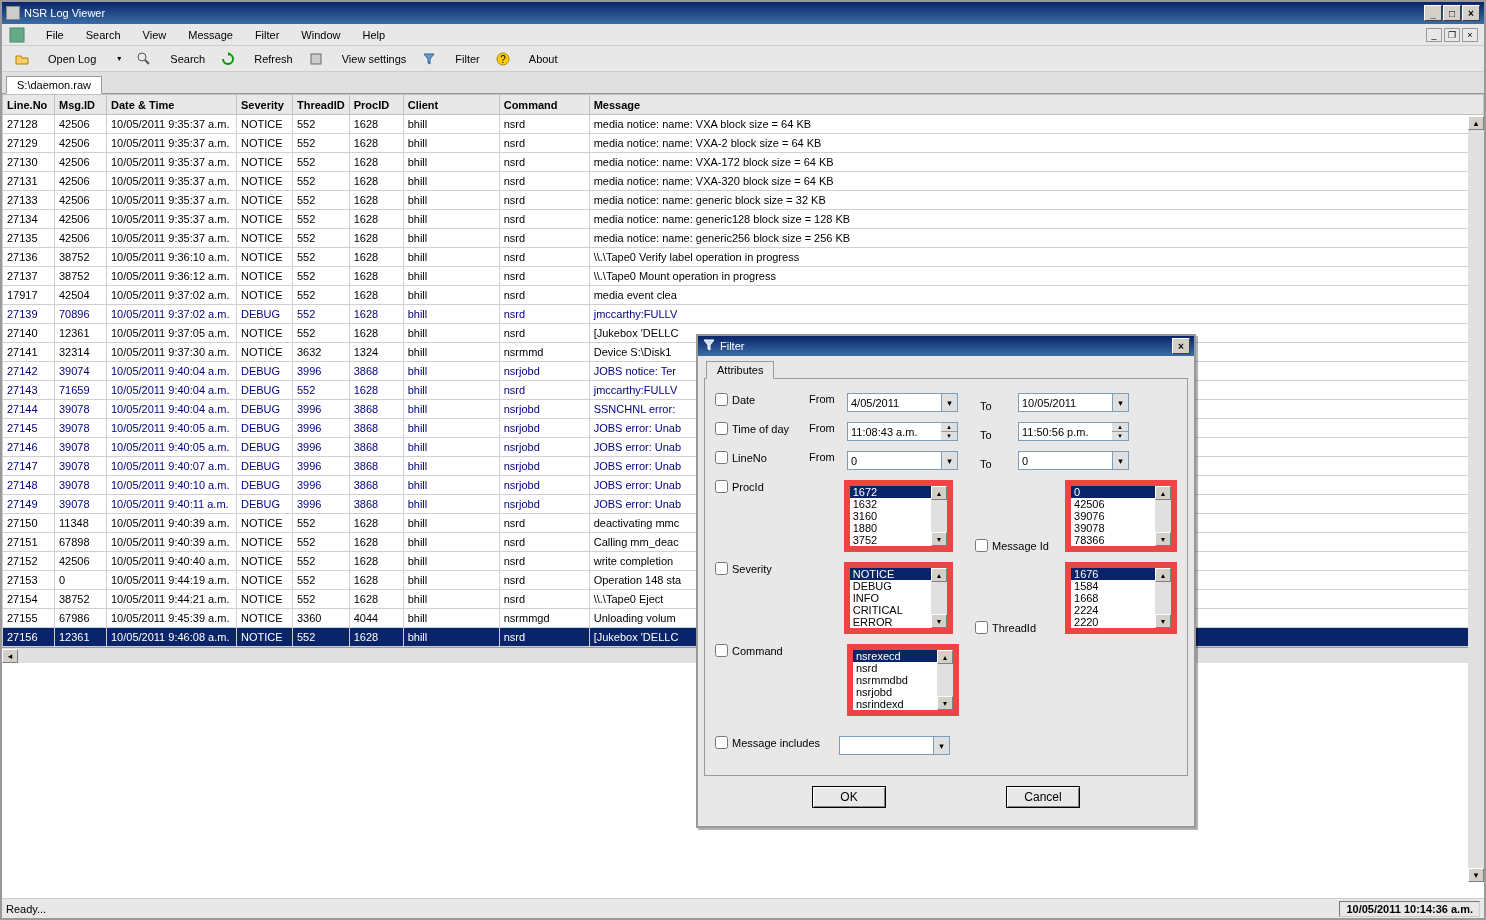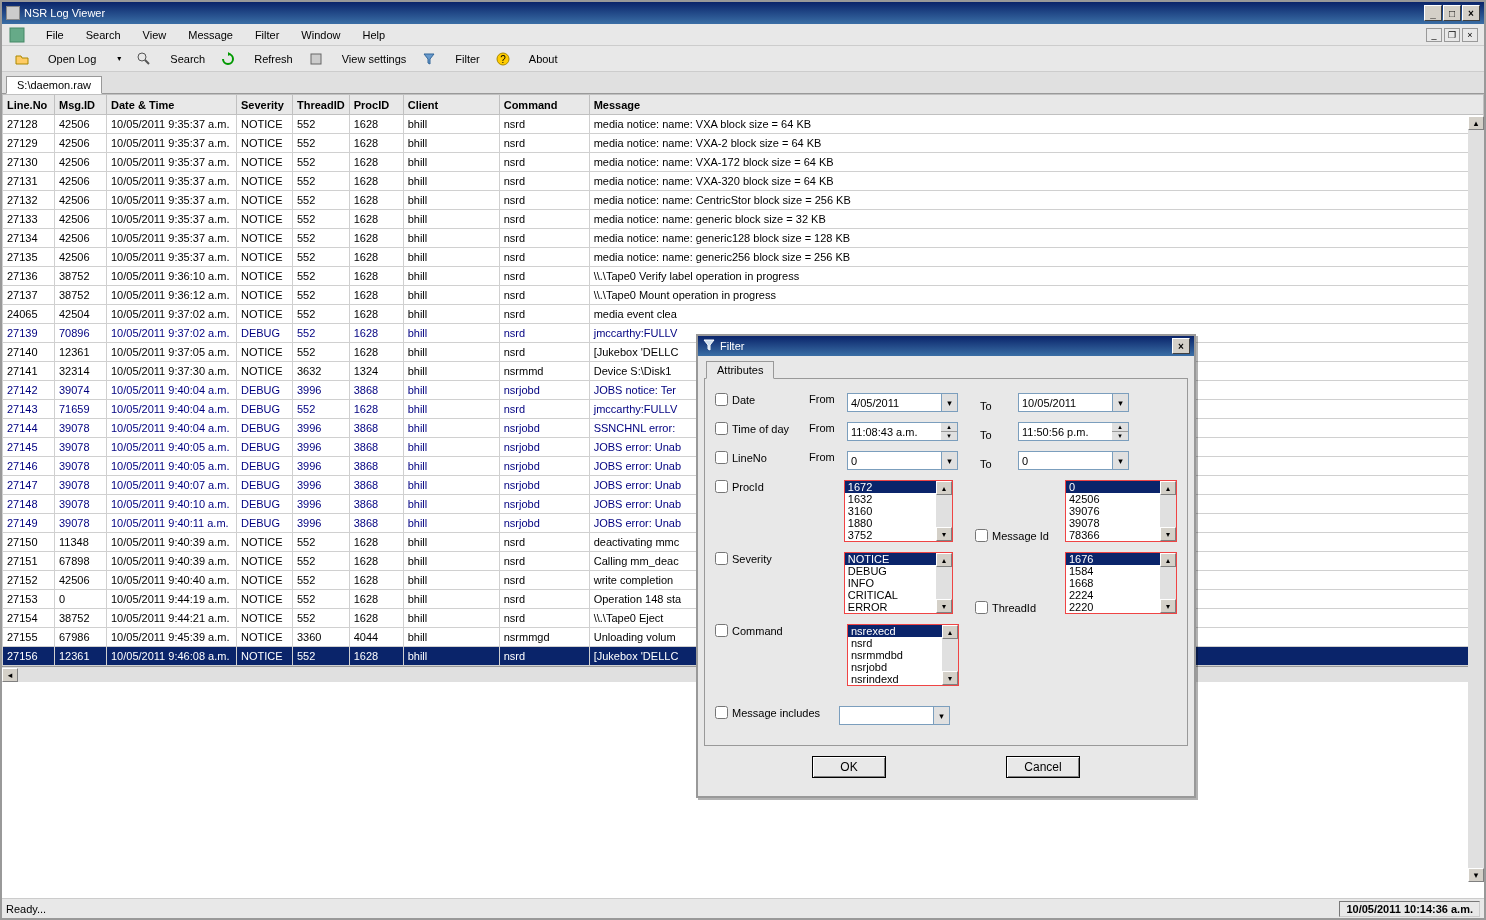--- a/index.html
+++ b/index.html
@@ -279,21 +279,21 @@
   width: 16px; flex: 1;
   background: #e0e0e0;
   display: flex;
   align-items: center;
   justify-content: center;
   font-size: 7px;
   border-bottom: 1px solid #999;
 }
 .spin-btn:last-child { border-bottom: none; }
 .listbox {
-  border: 1px solid #ef4444;
+  border: 6px solid #ef4444;
   background: #fff;
   width: 112px;
   font-size: 11px;
   display: flex;
 }
 .listbox-items { flex: 1; }
 .listbox-item { padding: 0px 3px; }
 .listbox-item.sel { background: #0a246a; color: #fff; }
 .listbox-scroll {
   width: 16px;
@@ -477,31 +477,20 @@
             <td>42506</td>
             <td>10/05/2011 9:35:37 a.m.</td>
             <td>NOTICE</td>
             <td>552</td>
             <td>1628</td>
             <td>bhill</td>
             <td>nsrd</td>
             <td>media notice: name: VXA-320 block size = 64 KB</td>
           </tr>
           <tr>
-            <td>27132</td>
-            <td>42506</td>
-            <td>10/05/2011 9:35:37 a.m.</td>
-            <td>NOTICE</td>
-            <td>552</td>
-            <td>1628</td>
-            <td>bhill</td>
-            <td>nsrd</td>
-            <td>media notice: name: CentricStor block size = 256 KB</td>
-          </tr>
-          <tr>
             <td>27133</td>
             <td>42506</td>
             <td>10/05/2011 9:35:37 a.m.</td>
             <td>NOTICE</td>
             <td>552</td>
             <td>1628</td>
             <td>bhill</td>
             <td>nsrd</td>
             <td>media notice: name: generic block size = 32 KB</td>
           </tr>
@@ -543,21 +532,21 @@
             <td>38752</td>
             <td>10/05/2011 9:36:12 a.m.</td>
             <td>NOTICE</td>
             <td>552</td>
             <td>1628</td>
             <td>bhill</td>
             <td>nsrd</td>
             <td>\\.\Tape0 Mount operation in progress</td>
           </tr>
           <tr>
-            <td>24065</td>
+            <td>17917</td>
             <td>42504</td>
             <td>10/05/2011 9:37:02 a.m.</td>
             <td>NOTICE</td>
             <td>552</td>
             <td>1628</td>
             <td>bhill</td>
             <td>nsrd</td>
             <td>media event clea</td>
           </tr>
           <tr class="debug-row">

